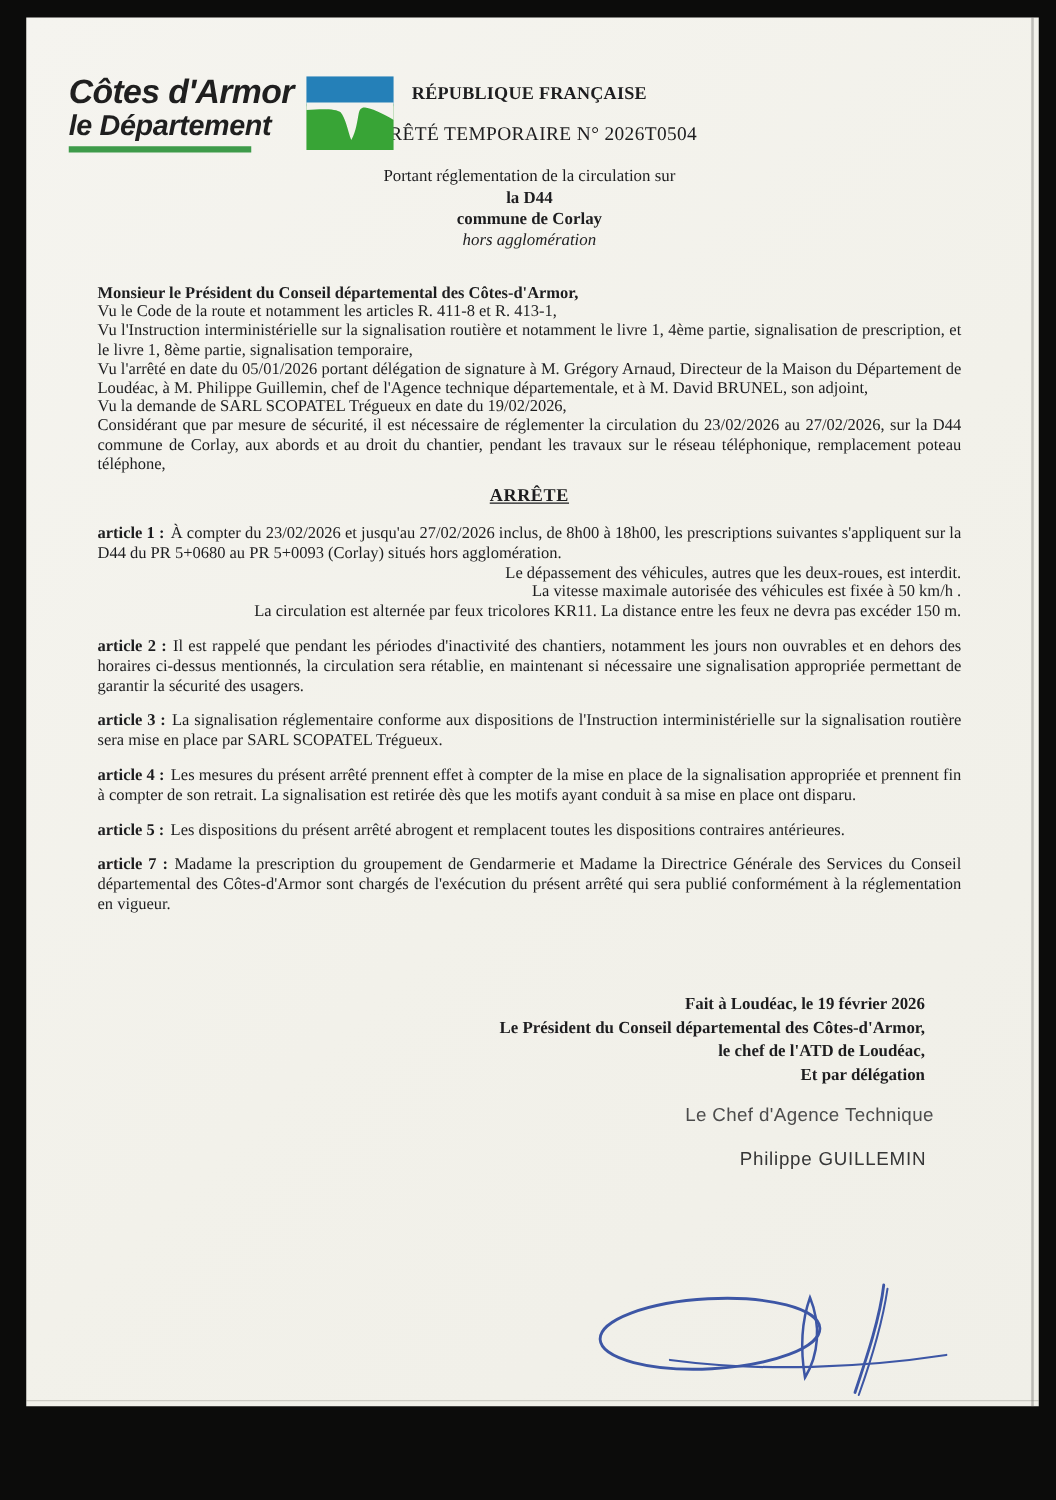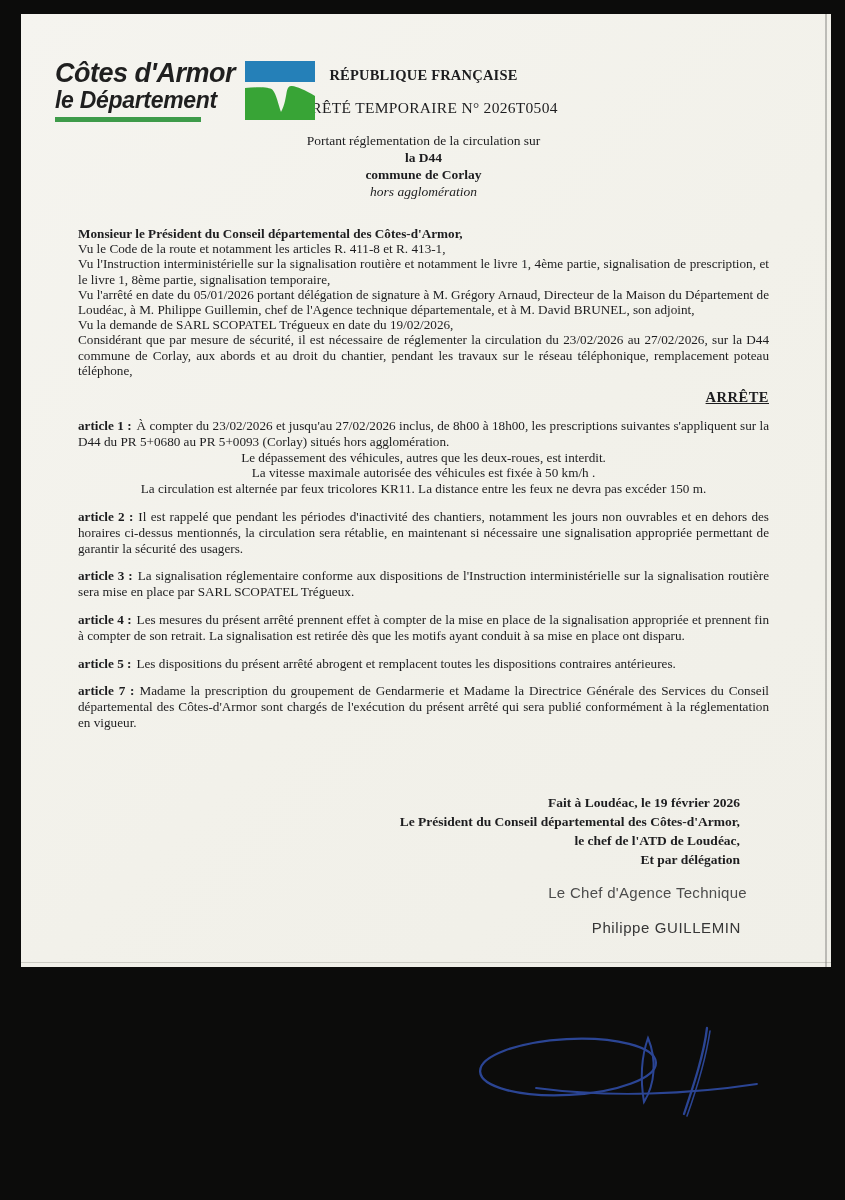--- a/index.html
+++ b/index.html
@@ -7,21 +7,21 @@
   html,body { width:845px; height:1200px; }
   body {
     background:#0c0c0b;
     position:relative;
     overflow:hidden;
     font-family:"Liberation Serif", serif;
   }
   .paper {
     position:absolute;
     left:21px; top:14px;
-    width:810px; height:953px;
+    width:810px; height:1111px;
     background:linear-gradient(135deg,#f5f4ef 0%, #f2f1ea 55%, #f0efe8 100%);
     color:#1d1d1f;
   }
   
   .scan-line-v {
     position:absolute; right:4px; top:0; width:2px; height:100%;
     background:rgba(90,90,85,0.35);
   }
   .scan-line-h {
     position:absolute; left:0; bottom:4px; height:1px; width:100%;
@@ -50,30 +50,30 @@
   .hdr-order-title { font-size:15.5px; line-height:19px; margin-top:14px; letter-spacing:0.3px; }
   .hdr-subject { font-size:13.5px; line-height:17px; margin-top:15px; }
   .hdr-road, .hdr-commune { font-weight:bold; font-size:13.5px; line-height:17px; }
   .hdr-note { font-style:italic; font-size:13.5px; line-height:17px; }
   
   .preamble { margin-top:26px; font-size:13.2px; line-height:15.2px; text-align:justify; }
   .preamble .salutation { font-weight:bold; }
   .preamble p { margin:0; }
   
   .decree-heading {
-    margin-top:10px; text-align:right; font-weight:bold; font-size:14.5px;
+    margin-top:10px; text-align:center; font-weight:bold; font-size:14.5px;
     line-height:18px; letter-spacing:0.5px;
   }
   .decree-heading span { text-decoration:underline; }
   
   .articles { margin-top:12px; }
   .article { font-size:13.2px; line-height:15.8px; text-align:justify; margin-top:12px; }
   .article:first-child { margin-top:10px; }
   .article-label { font-weight:bold; margin-right:5px; }
-  .article .line { text-align:center; }
+  .article .line { text-align:right; }
   
   .signature-block {
     margin-top:62px; text-align:right; padding-right:29px;
     font-weight:bold; font-size:13.5px; line-height:19px;
   }
   .stamp-row {
     margin-top:14px; text-align:right; padding-right:22px;
     font-family:"Liberation Sans", sans-serif; font-size:15px; line-height:19px;
     color:#4c4c4c; letter-spacing:0.3px;
   }

